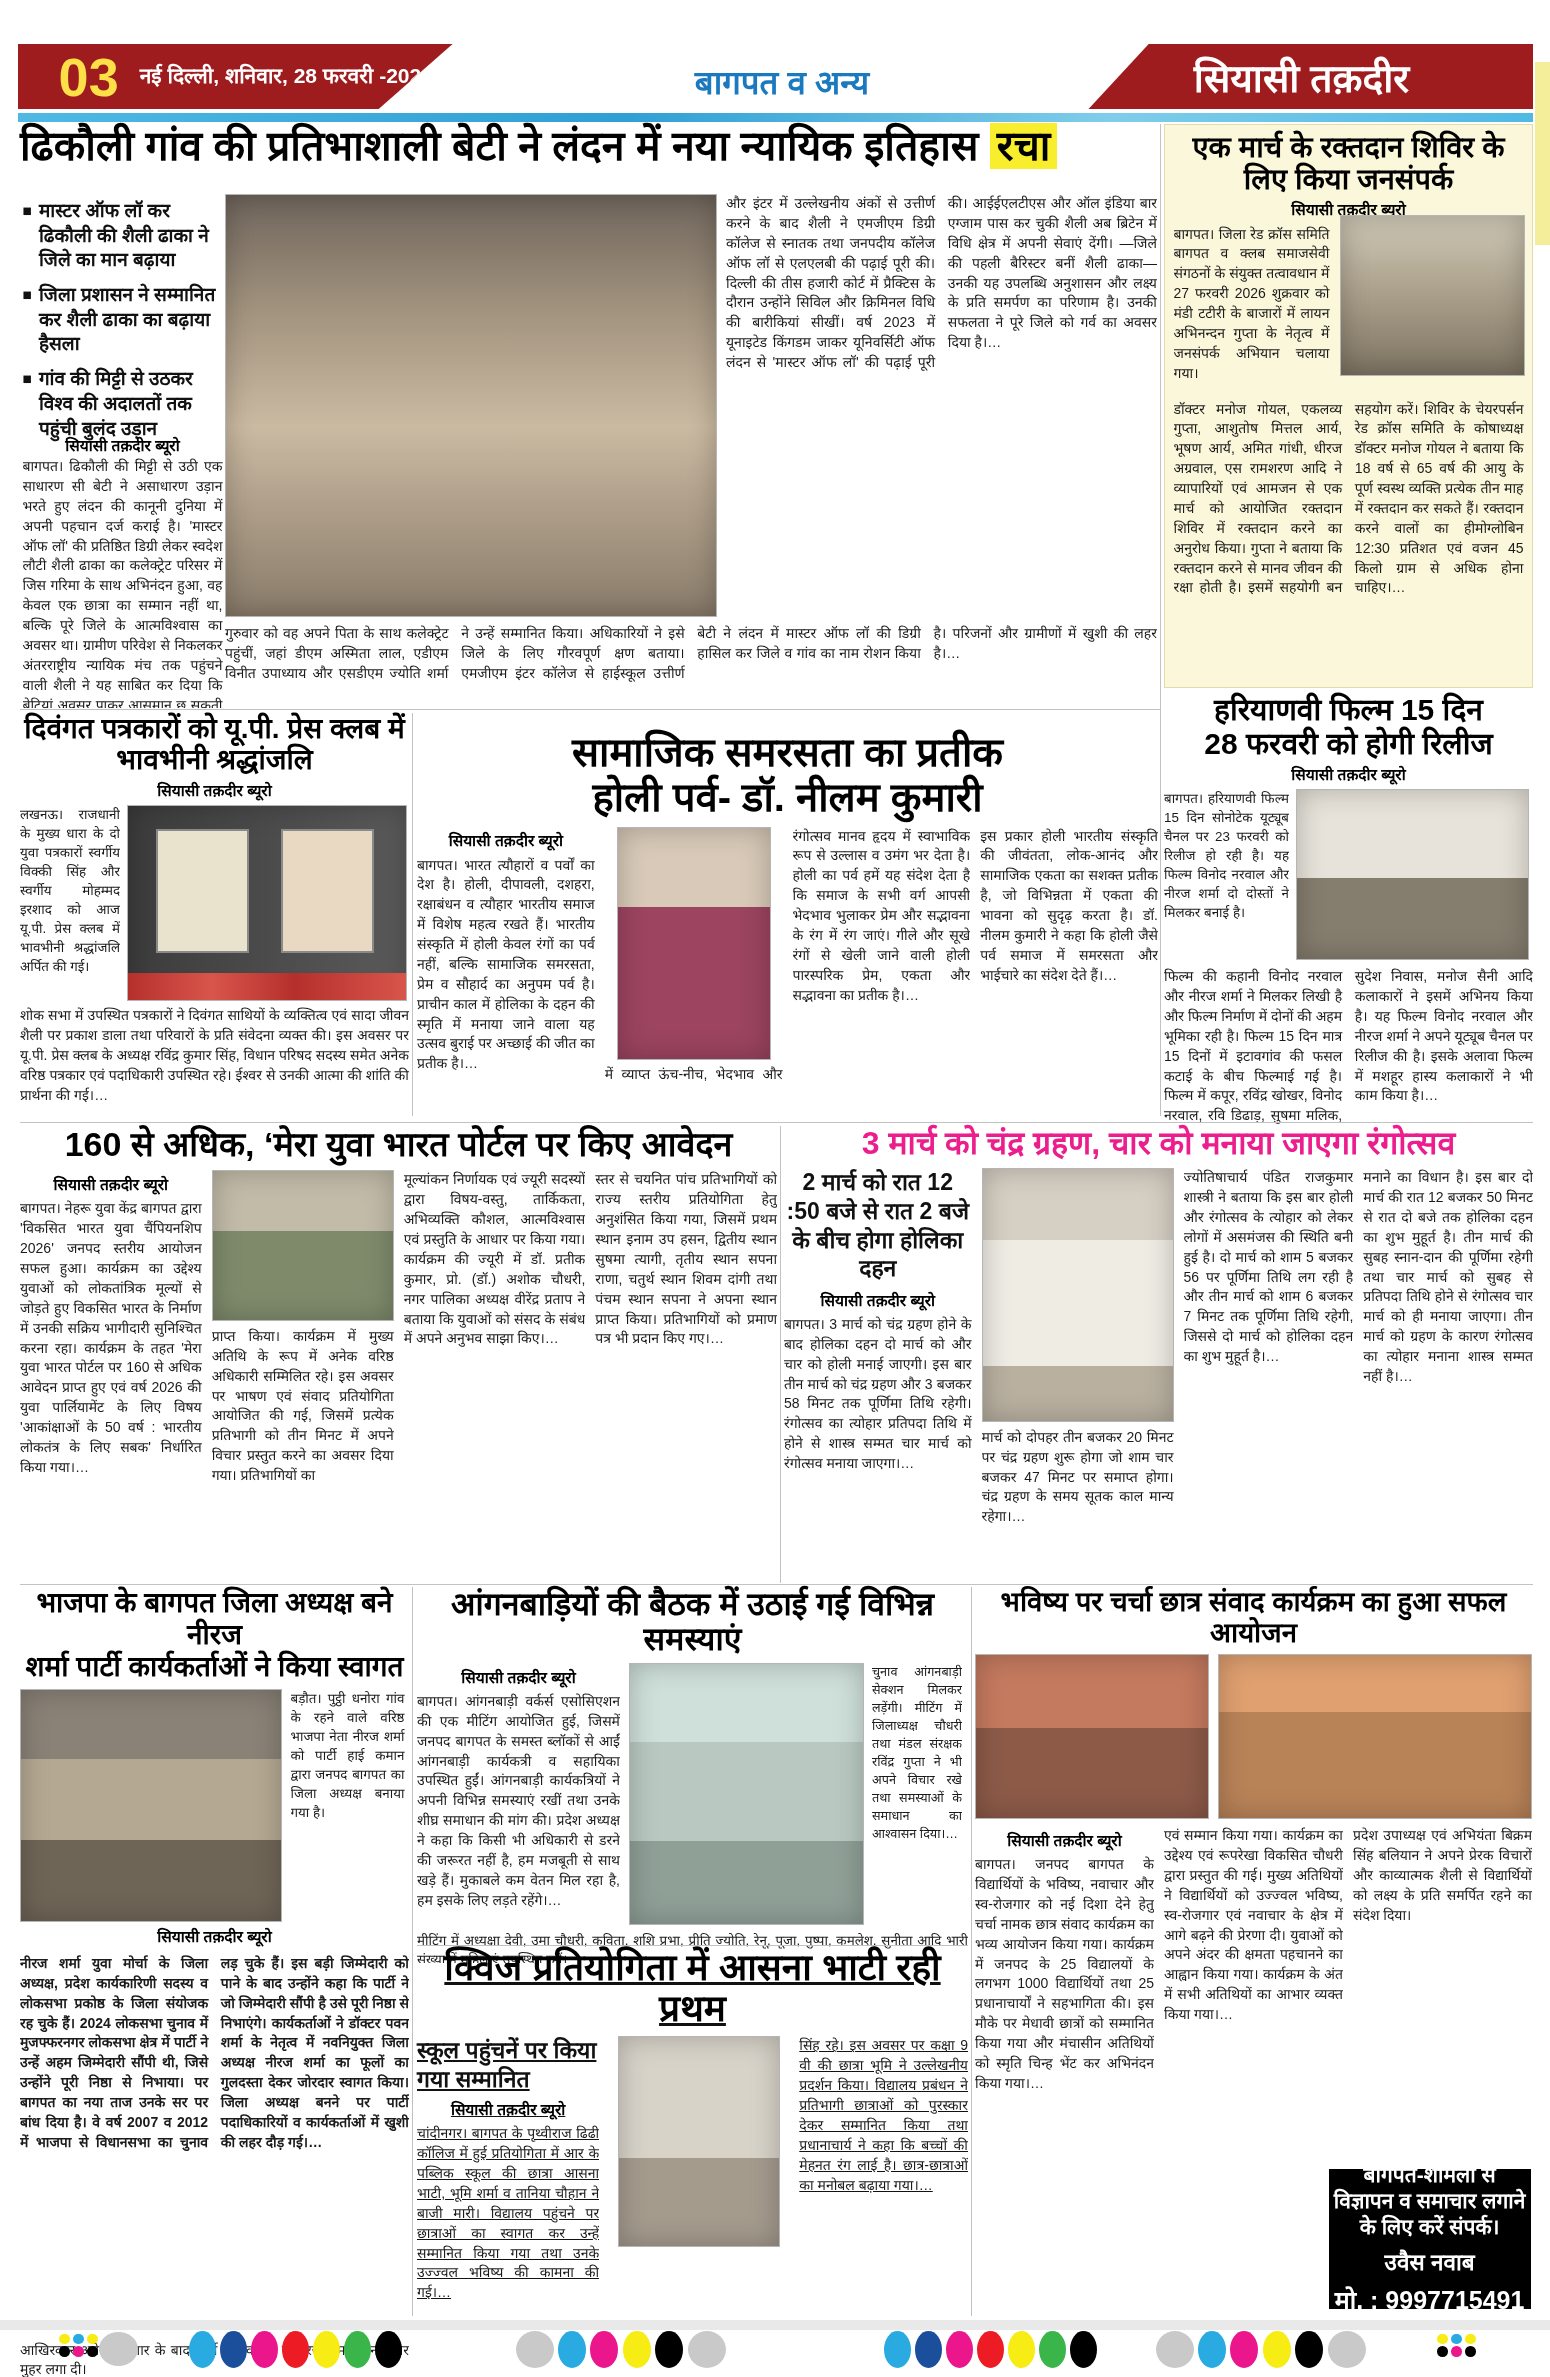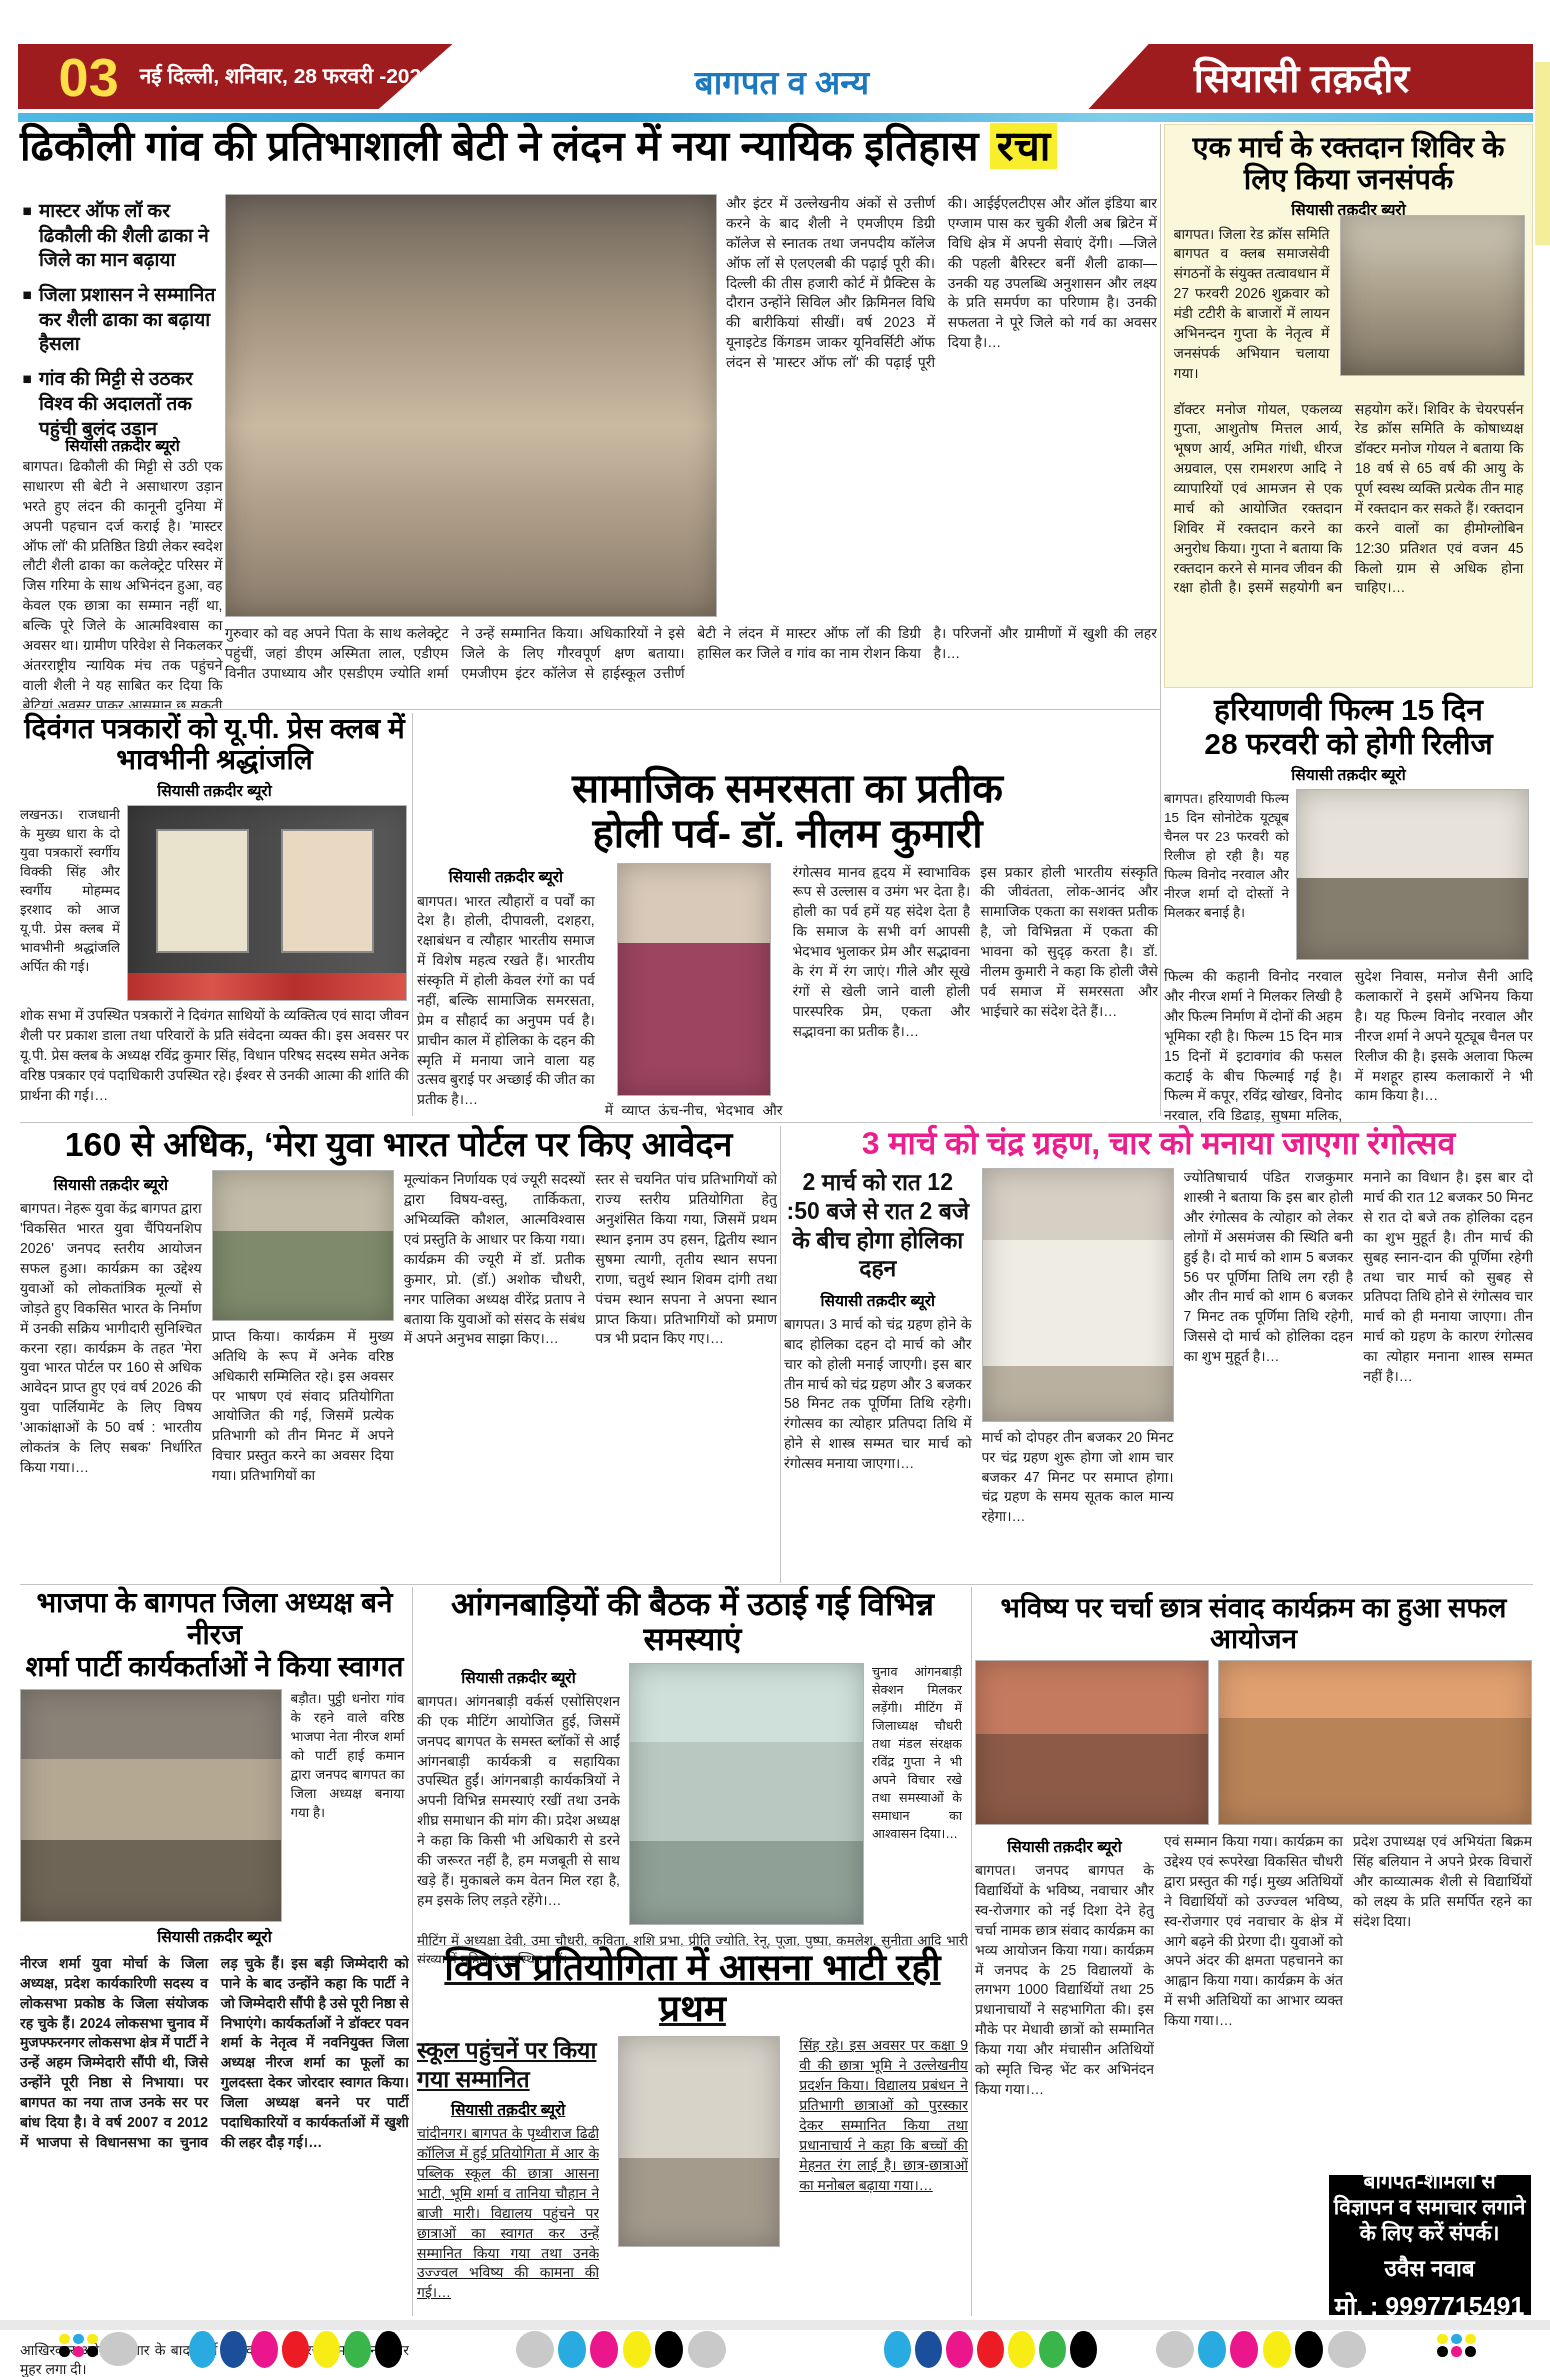--- a/index.html
+++ b/index.html
@@ -73,21 +73,21 @@
   
   .tribute{left:20px;top:713px;width:389px;height:403px;}
   .tribute-hl{font-size:28px;text-align:center;line-height:1.12;}
   .tribute-row{display:flex;gap:7px;margin-top:2.8px;}
   .tribute-side{width:100px;height:196px;font-size:13.4px;}
   .tribute-photo{width:280px;height:196px;}
   .tribute-bottom{margin-top:5.6px;height:97px;}
 
   
   .holi{left:417px;top:730px;width:741px;height:386px;}
-  .holi-hl{font-size:40px;text-align:center;line-height:1.12;margin-top:36px;}
+  .holi-hl{font-size:40px;text-align:center;line-height:1.12;}
   .holi-cols{display:flex;gap:10px;margin-top:7px;}
   .holi-col{width:178px;}
   .holi-photo{width:154px;height:233px;margin:0 auto 5.6px;}
 
   
   .film{left:1164px;top:693px;width:369px;height:423px;}
   .film-hl{font-size:30px;text-align:center;line-height:1.12;}
   .film-row{display:flex;gap:7px;margin-top:4.2px;}
   .film-side{width:125px;height:171px;font-size:13.4px;}
   .film-photo{width:233px;height:171px;}
@@ -121,21 +121,21 @@
   
   .angan{left:417px;top:1587px;width:551px;height:357px;}
   .angan-hl{font-size:32px;text-align:center;line-height:1.1;}
   .angan-row{display:flex;gap:8.5px;margin-top:5.6px;}
   .angan-left{width:203px;height:262px;}
   .angan-photo{width:235px;height:262px;}
   .angan-right{width:90px;height:262px;font-size:12.7px;}
   .angan-bottom{margin-top:5.6px;height:32px;font-size:13.4px;}
 
   
-  .future{left:975px;top:1587px;width:557px;height:729px;margin-top:6px;}
+  .future{left:975px;top:1587px;width:557px;height:729px;}
   .future-hl{font-size:27.5px;text-align:center;line-height:1.12;}
   .future-photos{display:flex;gap:8.5px;margin-top:5.6px;}
   .future-photo1{width:234px;height:165px;}
   .future-photo2{width:314px;height:165px;}
   .future-cols{display:flex;gap:10px;margin-top:7px;}
   .future-col{width:179px;height:493px;}
   .future-col.short{height:338px;}
   .ad-box{position:absolute;right:1.4px;bottom:7px;width:202px;height:140px;background:#000;
     color:#fff;text-align:center;display:flex;flex-direction:column;justify-content:center;
     gap:5.6px;padding:4.2px;box-sizing:border-box;}

